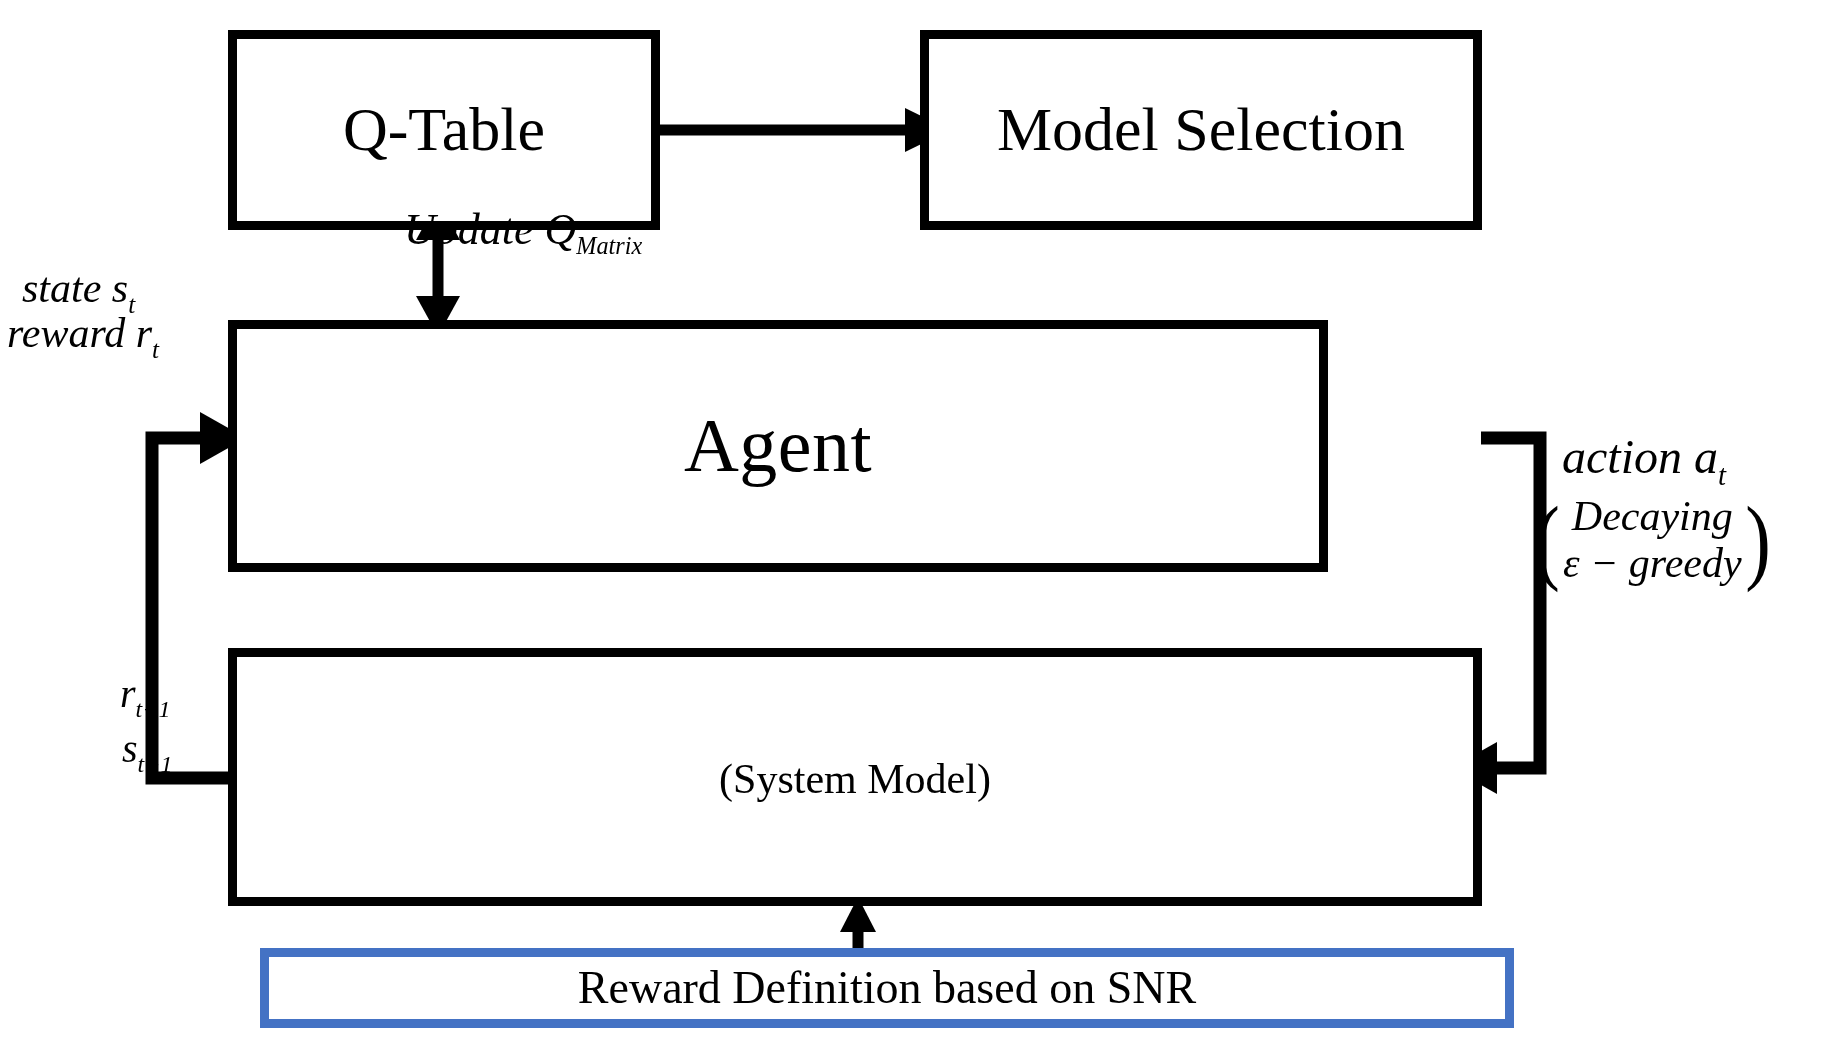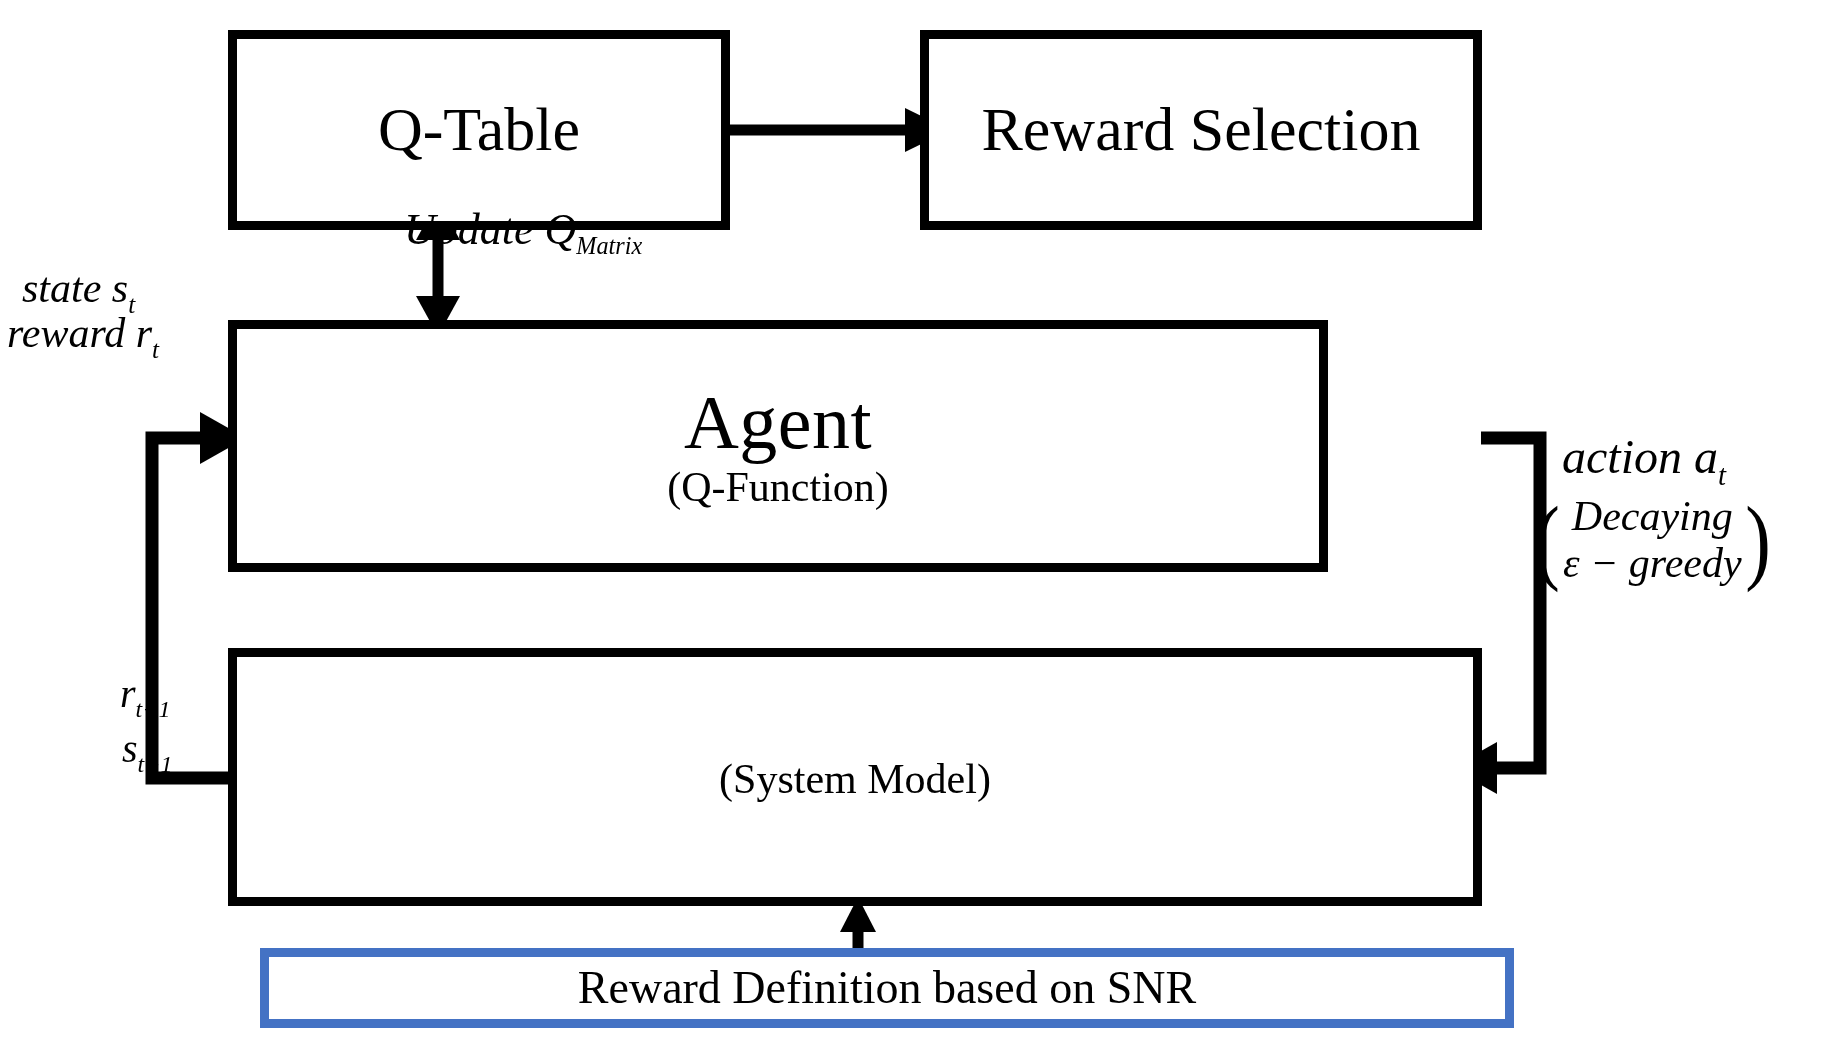--- a/index.html
+++ b/index.html
@@ -159,31 +159,30 @@
       <polyline points="1481,438 1540,438 1540,768 1497,768" fill="none" stroke="#000000" stroke-width="13" stroke-linejoin="miter"></polyline>
       <polygon points="1497,742 1451,768 1497,794" fill="#000000"></polygon>
     </g>
 
     <g>
       <line x1="858" y1="950" x2="858" y2="930" stroke="#000000" stroke-width="11"></line>
       <polygon points="840,932 858,897 876,932" fill="#000000"></polygon>
     </g>
   </svg>
 
-  <div class="node-box black-border" id="box-qtable" style="left:228px; top:30px; width:502px; height:200px;">
+  <div class="node-box black-border" id="box-qtable" style="left:228px; top:30px; width:432px; height:200px;">
     <div class="node-title">Q-Table</div>
   </div>
 
   <div class="node-box black-border" id="box-relay" style="left:920px; top:30px; width:562px; height:200px;">
-    <div class="node-title">Reward Selection</div>
+    <div class="node-title">Model Selection</div>
   </div>
 
   <div class="node-box black-border" id="box-agent" style="left:228px; top:320px; width:1100px; height:252px;">
     <div class="node-title">Agent</div>
-    <div class="node-sub">(Q-Function)</div>
   </div>
 
   <div class="node-box black-border" id="box-environment" style="left:228px; top:648px; width:1254px; height:258px;">
     <div class="node-sub">(System Model)</div>
   </div>
 
   <div class="node-box blue-border" id="box-reward" style="left:228px; top:948px; width:1254px; height:80px;">
     <div class="node-title">Reward Definition based on SNR</div>
   </div>
 

